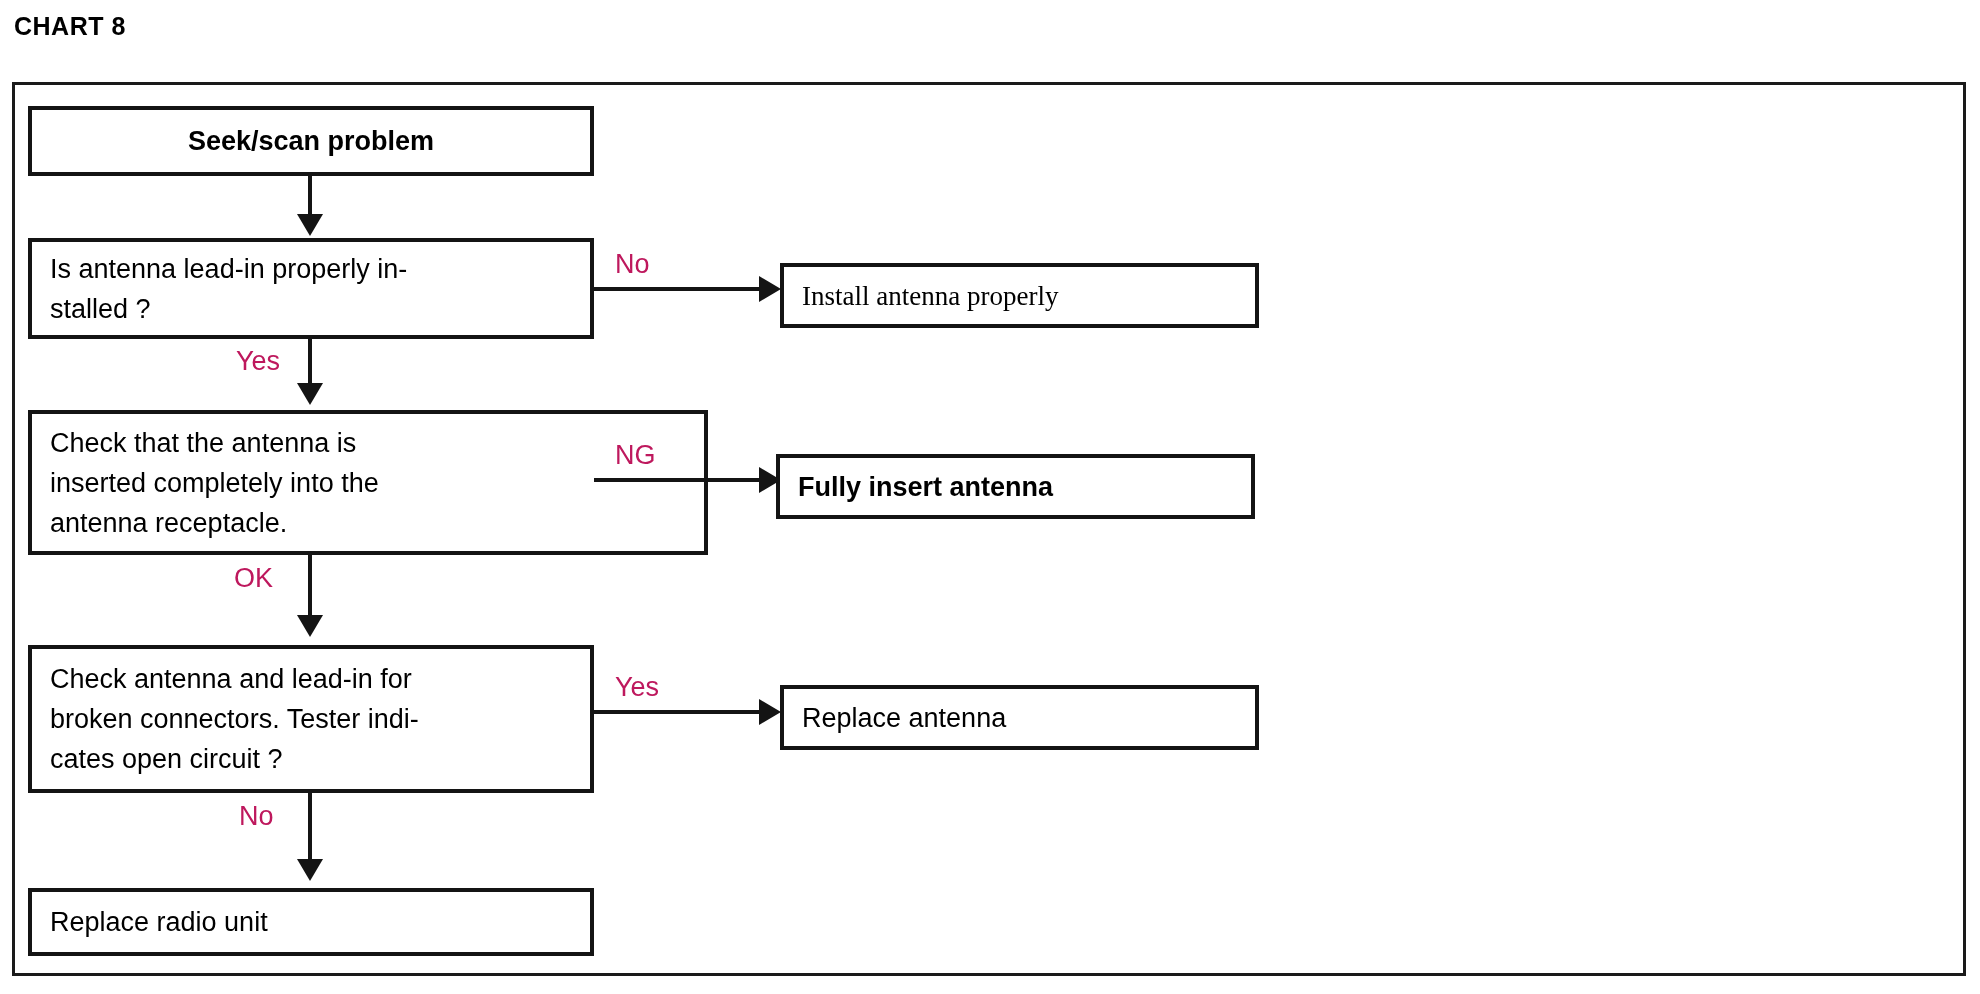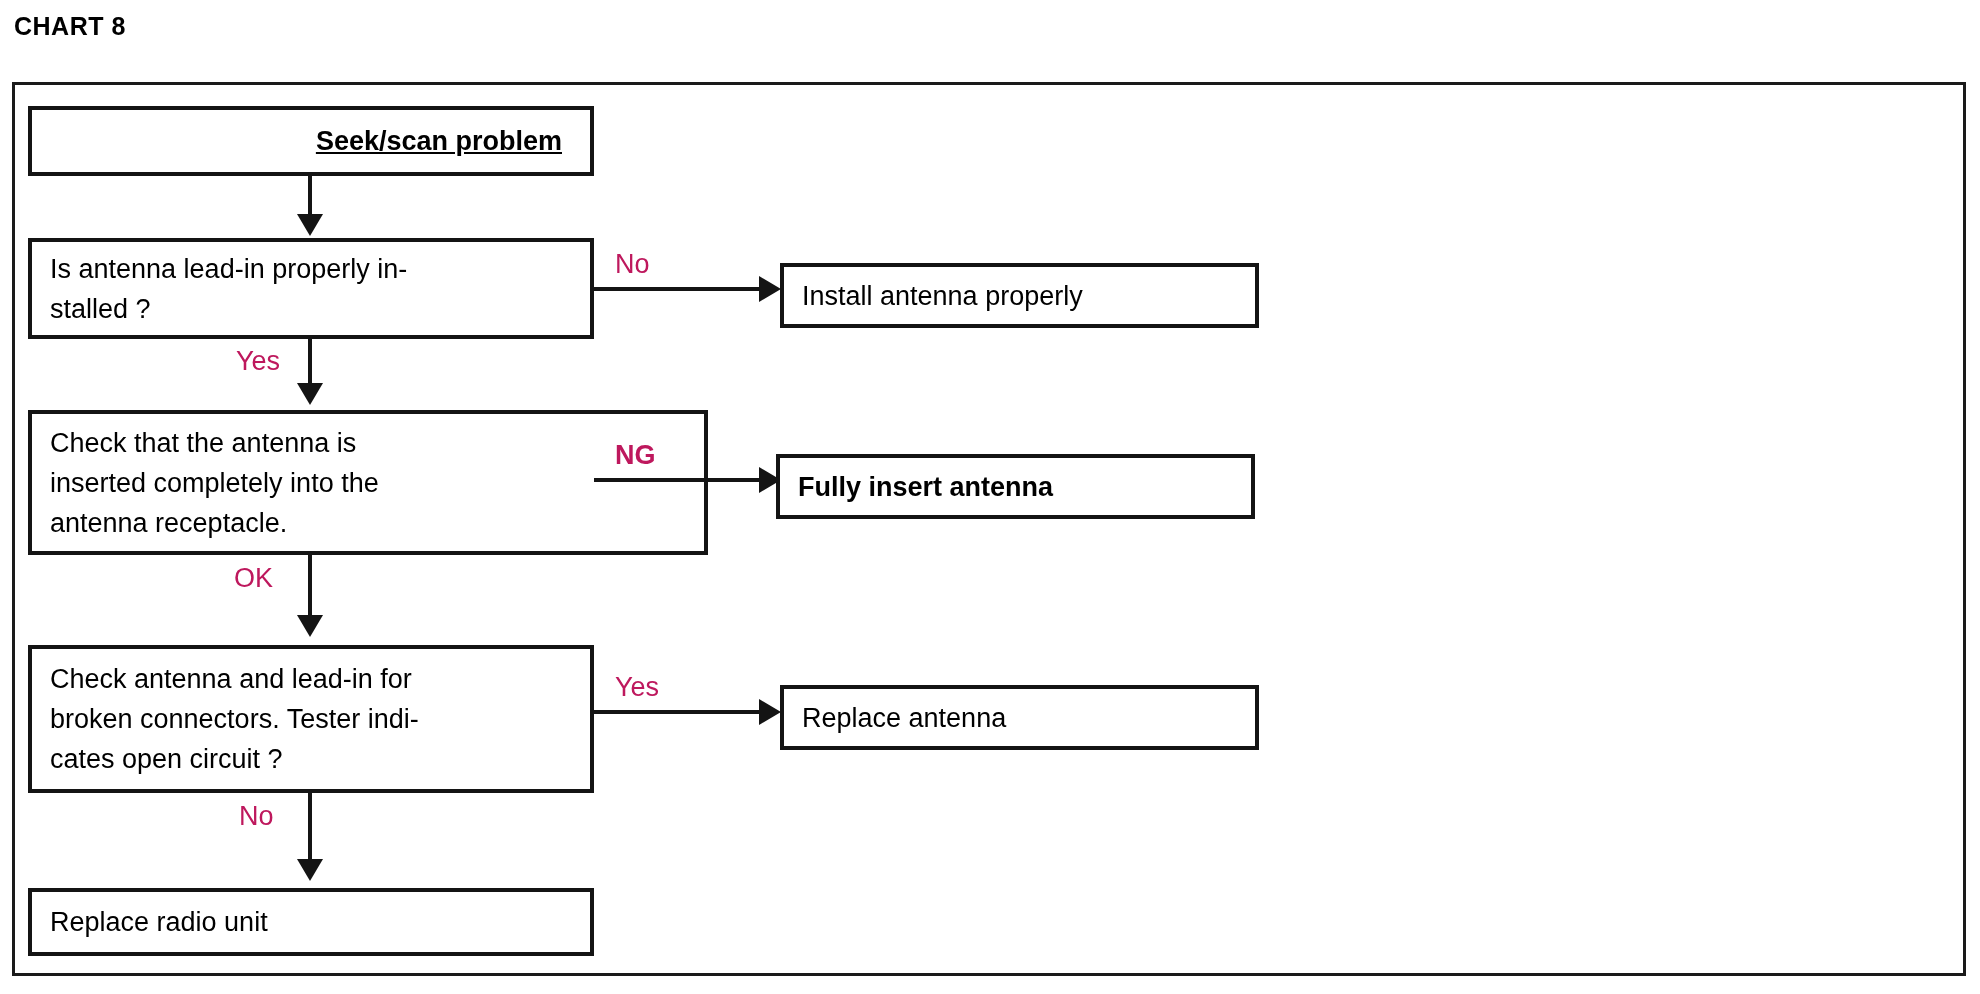--- a/index.html
+++ b/index.html
@@ -55,23 +55,22 @@
     display: block;
     width: 100%;
     padding: 0 18px;
     white-space: pre-line;
   }
   .node.start {
     justify-content: center;
     font-weight: bold;
   }
   .node.start .node-text {
-    text-align: right;
+    text-align: center;
     padding: 0 28px;
-    text-decoration: underline;
   }
   .node.decision .node-text,
   .node.action .node-text,
   .node.terminal .node-text {
     text-align: left;
   }
   
   .vline {
     position: absolute;
     width: 4px;
@@ -124,37 +123,37 @@
 
     <div class="node decision" style="left:13px; top:153px; width:566px; height:101px;">
       <span class="node-text">Is antenna lead-in properly in-
 stalled ?</span>
     </div>
 
     <div class="hline" style="left:579px; top:202px; width:172px;"></div>
     <div class="arrow-right" style="left:744px; top:191px;"></div>
     <div class="edge-label" style="left:600px; top:164px;">No</div>
 
-    <div class="node action" style="left:765px; top:178px; width:479px; height:65px;">
+    <div class="node action" style="left:765px; top:178px; width:479px; height:65px;font-family:Liberation Serif, serif;">
       <span class="node-text">Install antenna properly</span>
     </div>
 
     <div class="vline" style="left:293px; top:254px; width:4px; height:48px;"></div>
     <div class="arrow-down" style="left:282px; top:298px;"></div>
     <div class="edge-label" style="left:221px; top:261px;">Yes</div>
 
     <div class="node decision" style="left:13px; top:325px; width:680px; height:145px;">
       <span class="node-text">Check that the antenna is
 inserted completely into the
 antenna receptacle.</span>
     </div>
 
     <div class="hline" style="left:579px; top:393px; width:172px;"></div>
     <div class="arrow-right" style="left:744px; top:382px;"></div>
-    <div class="edge-label" style="left:600px; top:355px;font-weight:bold;">NG</div>
+    <div class="edge-label" style="left:600px; top:355px;">NG</div>
 
     <div class="node action" style="left:761px; top:369px; width:479px; height:65px;font-weight:bold;">
       <span class="node-text">Fully insert antenna</span>
     </div>
 
     <div class="vline" style="left:293px; top:470px; width:4px; height:64px;"></div>
     <div class="arrow-down" style="left:282px; top:530px;"></div>
     <div class="edge-label" style="left:219px; top:478px;">OK</div>
 
     <div class="node decision" style="left:13px; top:560px; width:566px; height:148px;">

